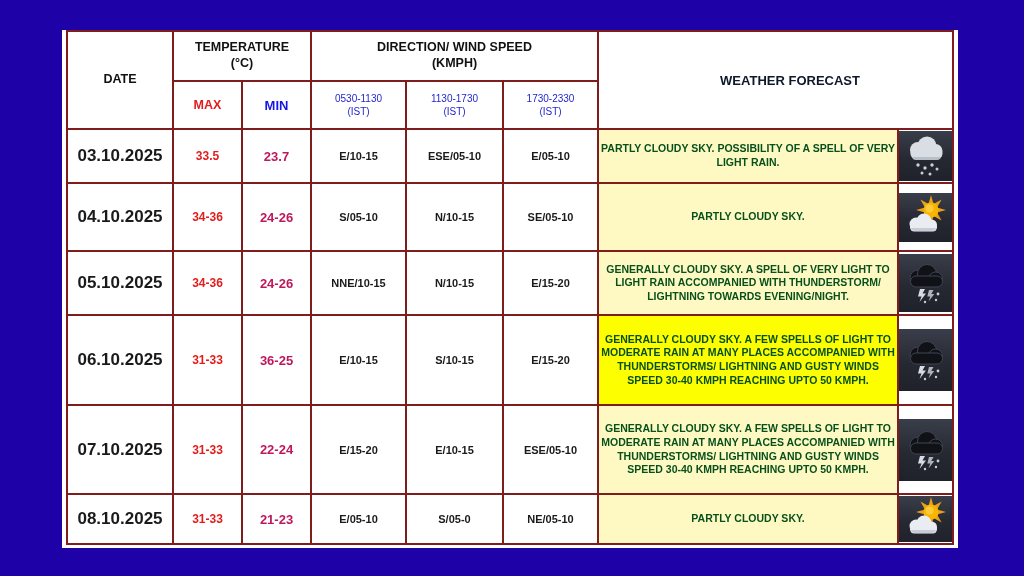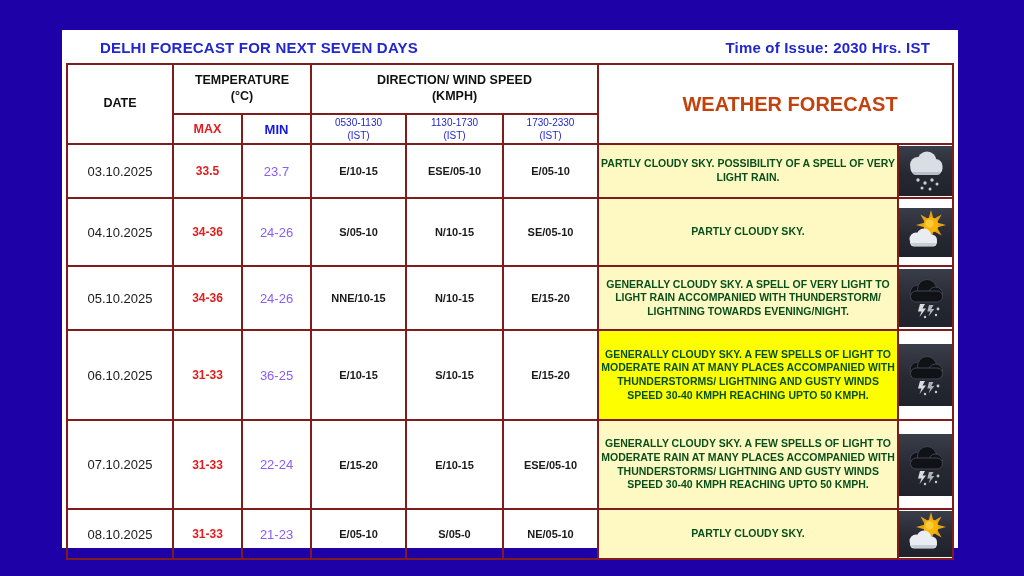--- a/index.html
+++ b/index.html
@@ -38,30 +38,30 @@
     margin-left: 4px;
   }
   table.forecast th, table.forecast td {
     border: 2px solid #7f1d1d;
     padding: 0;
     text-align: center;
     vertical-align: middle;
     overflow: hidden;
   }
   thead tr.h1 th { height: 50px; }
-  thead tr.h2 th { height: 30px; }
+  thead tr.h2 th { height: 48px; }
   th { color: #111; }
   .h-main { font-size: 12.5px; font-weight: bold; line-height: 1.25; color: #111; }
-  .h-forecast { font-size: 20px; font-weight: bold; color: #c2410c; margin-left: 29px; }
+  .h-forecast { font-size: 13px; font-weight: bold; color: #0f172a; margin-left: 29px; }
   th.max-h { color: #E11D1D; font-size: 12.5px; }
   th.min-h { color: #1515E6; font-size: 13px; }
   .slot { color: #2226CE; font-size: 10px; font-weight: normal; line-height: 1.3; }
-  td.date-cell { font-size: 13px; font-weight: normal; color: #1a1a1a; }
+  td.date-cell { font-size: 17px; font-weight: bold; color: #1a1a1a; }
   td.max-cell { font-size: 12px; font-weight: bold; color: #E11D1D; }
-  td.min-cell { font-size: 13px; font-weight: normal; color: #8b5cf6; margin-top: 8px; }
+  td.min-cell { font-size: 13px; font-weight: bold; color: #be185d; margin-top: 8px; }
   td.wind-cell { font-size: 11px; font-weight: bold; color: #1a1a1a; }
   td.forecast-cell {
     font-size: 10.5px; font-weight: bold;
     color: #07501C;
     line-height: 1.3;
     padding: 1px 8px;
   }
   tr.green td.forecast-cell { background: #fef9c3; margin-left: 24px; }
   tr.yellow td.forecast-cell { background: #FDFF00; }
   td.icon-cell { background: #ffffff; padding: 0; }
@@ -81,24 +81,20 @@
   tr.r1 .icon-box { height: 49px; }
   tr.r2 .icon-box { height: 58px; }
   tr.r3 .icon-box { height: 62px; }
   tr.r4 .icon-box { height: 62px; }
   tr.r5 .icon-box { height: 46px; }
 </style>
 </head>
 <body>
 
 <div class="panel">
-  <div class="titlebar">
-    <span class="title">DELHI FORECAST FOR NEXT SEVEN DAYS</span>
-    <span class="issue">Time of Issue: 2030 Hrs. IST</span>
-  </div>
 
   <table class="forecast">
     <colgroup>
       <col style="width:106px">
         <col style="width:69px">
         <col style="width:69px">
       <col style="width:95px">
         <col style="width:97px">
         <col style="width:95px">
       <col style="width:300px">

